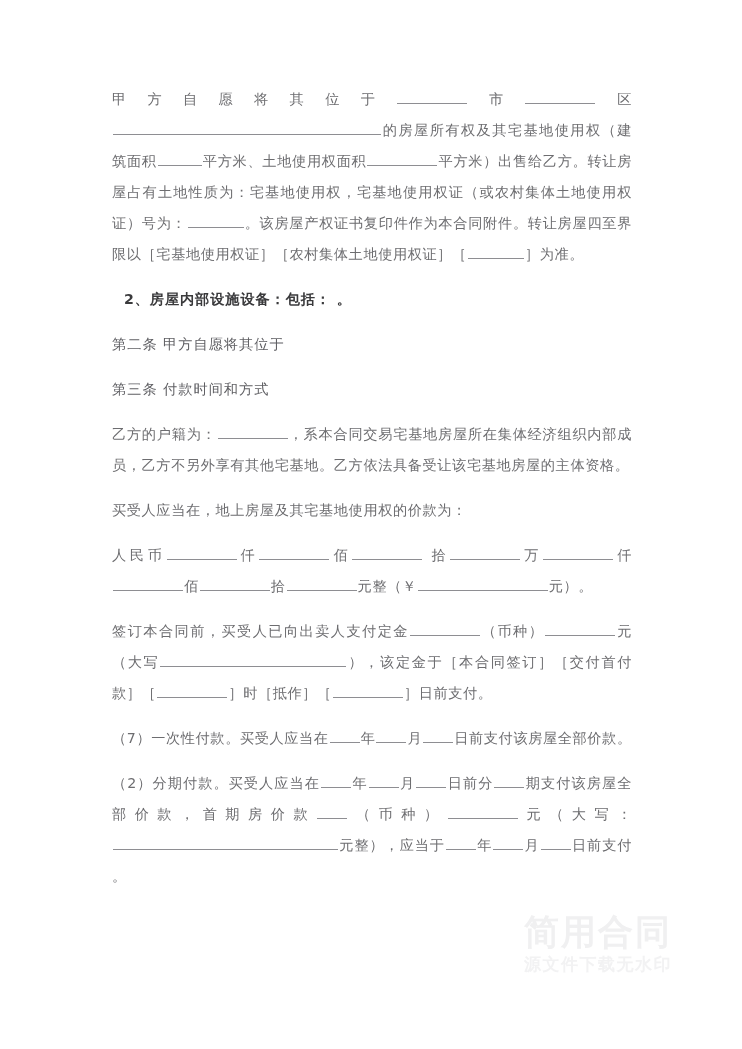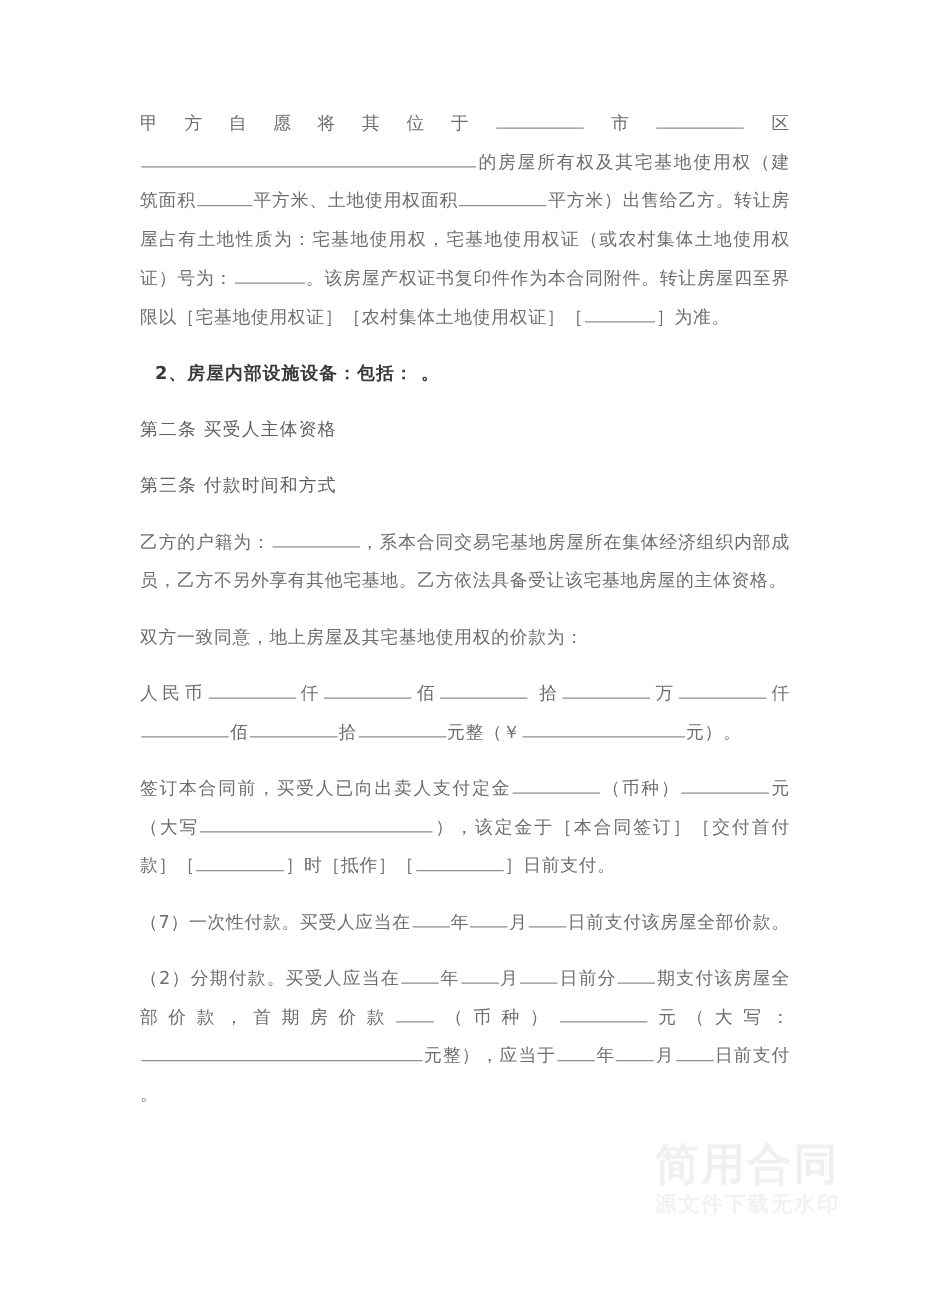--- a/index.html
+++ b/index.html
@@ -92,27 +92,27 @@
 <body>
 
 <div class="page">
 
   <div class="doc-body">
 
     <p class="para"><span>甲方自愿将其位于</span><span class="fill f-l"></span><span>市</span><span class="fill f-l"></span><span>区</span><span class="fill f-max"></span><span>的房屋所有权及其宅基地使用权（建筑面积</span><span class="fill f-s"></span><span>平方米、土地使用权面积</span><span class="fill f-l"></span><span>平方米）出售给乙方。转让房屋占有土地性质为：宅基地使用权，宅基地使用权证（或农村集体土地使用权证）号为：</span><span class="fill f-m"></span><span>。该房屋产权证书复印件作为本合同附件。转让房屋四至界限以［宅基地使用权证］［农村集体土地使用权证］［</span><span class="fill f-m"></span><span>］为准。</span></p>
 
     <p class="para heading">2、房屋内部设施设备：包括： 。</p>
 
-    <p class="para clause">第二条  买受人主体资格</p>
+    <p class="para clause">第二条  甲方自愿将其位于</p>
 
     <p class="para clause">第三条  付款时间和方式</p>
 
     <p class="para"><span>乙方的户籍为：</span><span class="fill f-l"></span><span>，系本合同交易宅基地房屋所在集体经济组织内部成员，乙方不另外享有其他宅基地。乙方依法具备受让该宅基地房屋的主体资格。</span></p>
 
-    <p class="para">双方一致同意，地上房屋及其宅基地使用权的价款为：</p>
+    <p class="para">买受人应当在，地上房屋及其宅基地使用权的价款为：</p>
 
     <p class="para"><span>人民币</span><span class="fill f-l"></span><span>仟</span><span class="fill f-l"></span><span>佰</span><span class="fill f-l"></span><span> 拾</span><span class="fill f-l"></span><span>万</span><span class="fill f-l"></span><span>仟</span><span class="fill f-l"></span><span>佰</span><span class="fill f-l"></span><span>拾</span><span class="fill f-l"></span><span>元整（￥</span><span class="fill f-xxl"></span><span>元）。</span></p>
 
     <p class="para"><span>签订本合同前，买受人已向出卖人支付定金</span><span class="fill f-l"></span><span>（币种）</span><span class="fill f-l"></span><span>元（大写</span><span class="fill f-4xl"></span><span>），该定金于［本合同签订］［交付首付款］［</span><span class="fill f-l"></span><span>］时［抵作］［</span><span class="fill f-l"></span><span>］日前支付。</span></p>
 
 
     <p class="para"><span>（7）一次性付款。买受人应当在</span><span class="fill f-xs"></span><span>年</span><span class="fill f-xs"></span><span>月</span><span class="fill f-xs"></span><span>日前支付该房屋全部价款。</span></p>
 
     <p class="para"><span>（2）分期付款。买受人应当在</span><span class="fill f-xs"></span><span>年</span><span class="fill f-xs"></span><span>月</span><span class="fill f-xs"></span><span>日前分</span><span class="fill f-xs"></span><span>期支付该房屋全部价款，首期房价款</span><span class="fill f-xs"></span><span>（币种）</span><span class="fill f-l"></span><span>元（大写：</span><span class="fill f-5xl"></span><span>元整），应当于</span><span class="fill f-xs"></span><span>年</span><span class="fill f-xs"></span><span>月</span><span class="fill f-xs"></span><span>日前支付 。</span></p>
 

